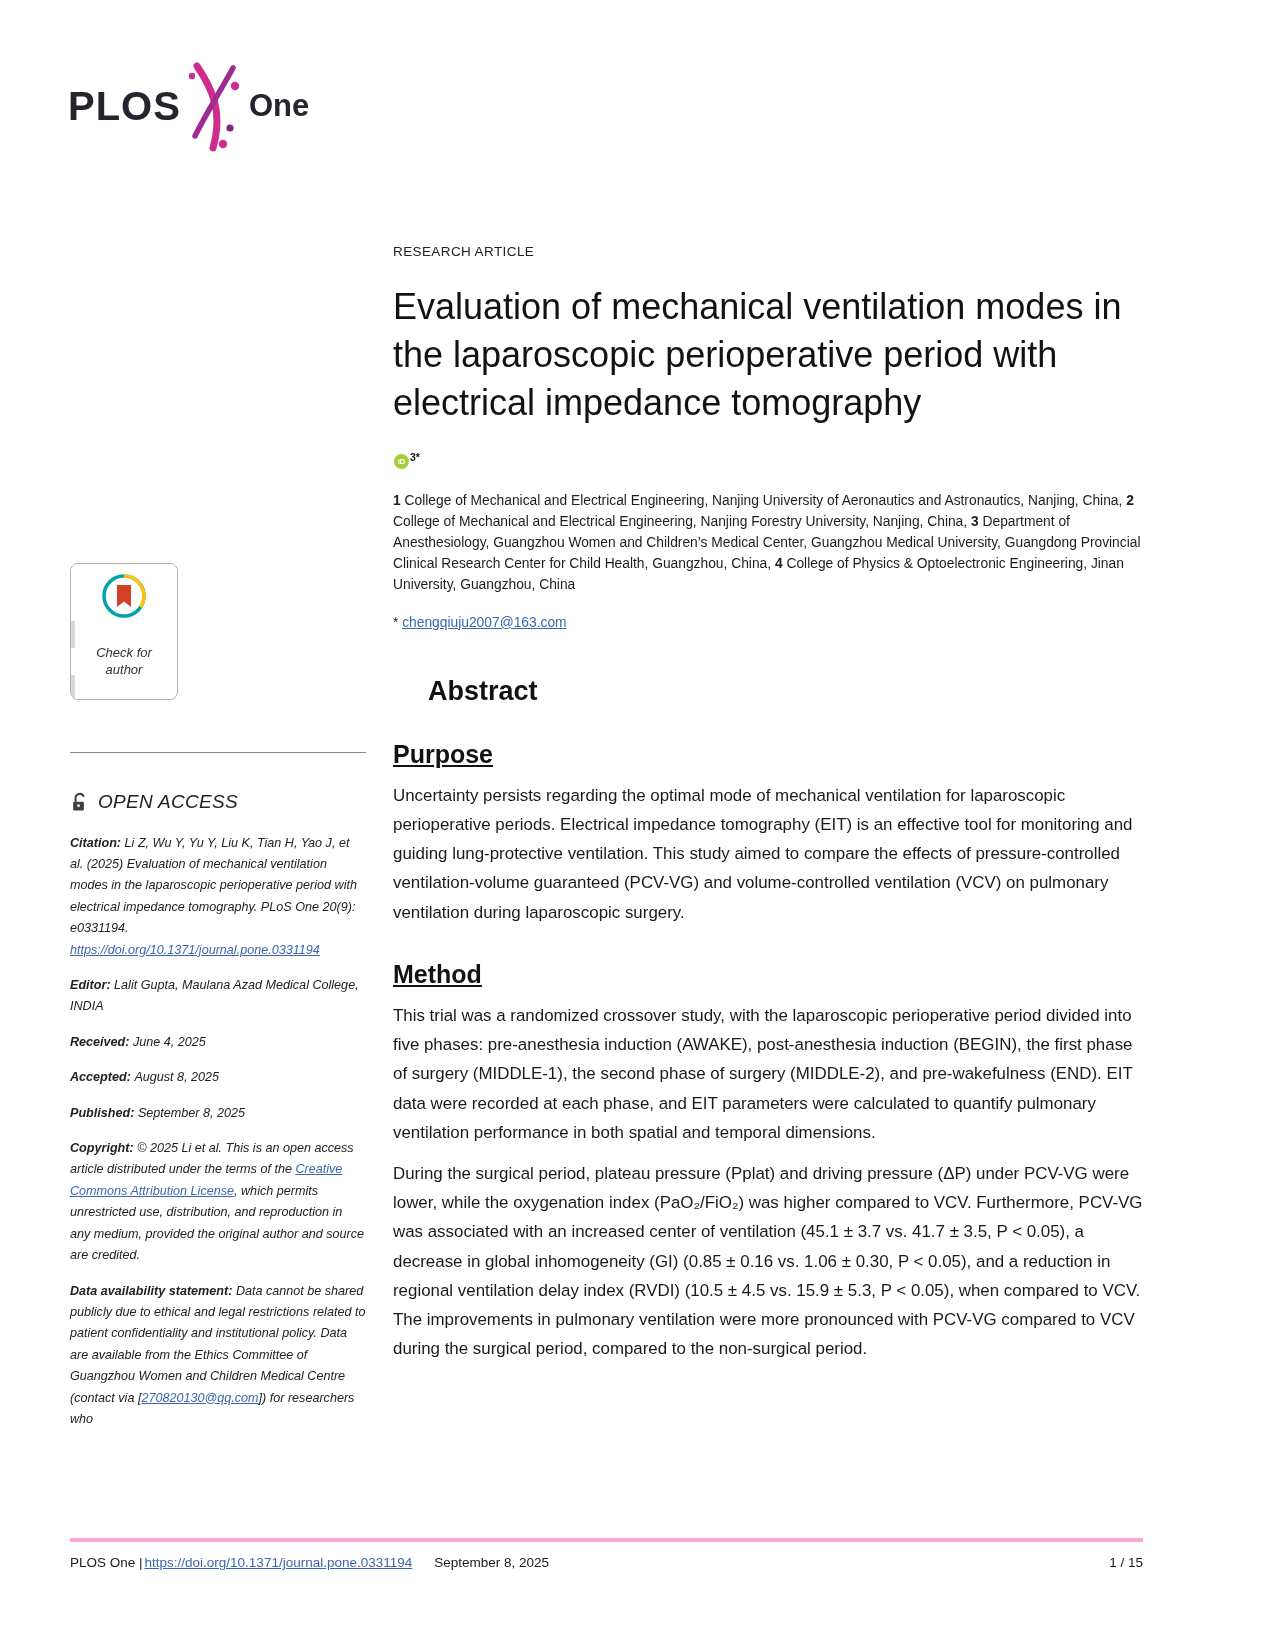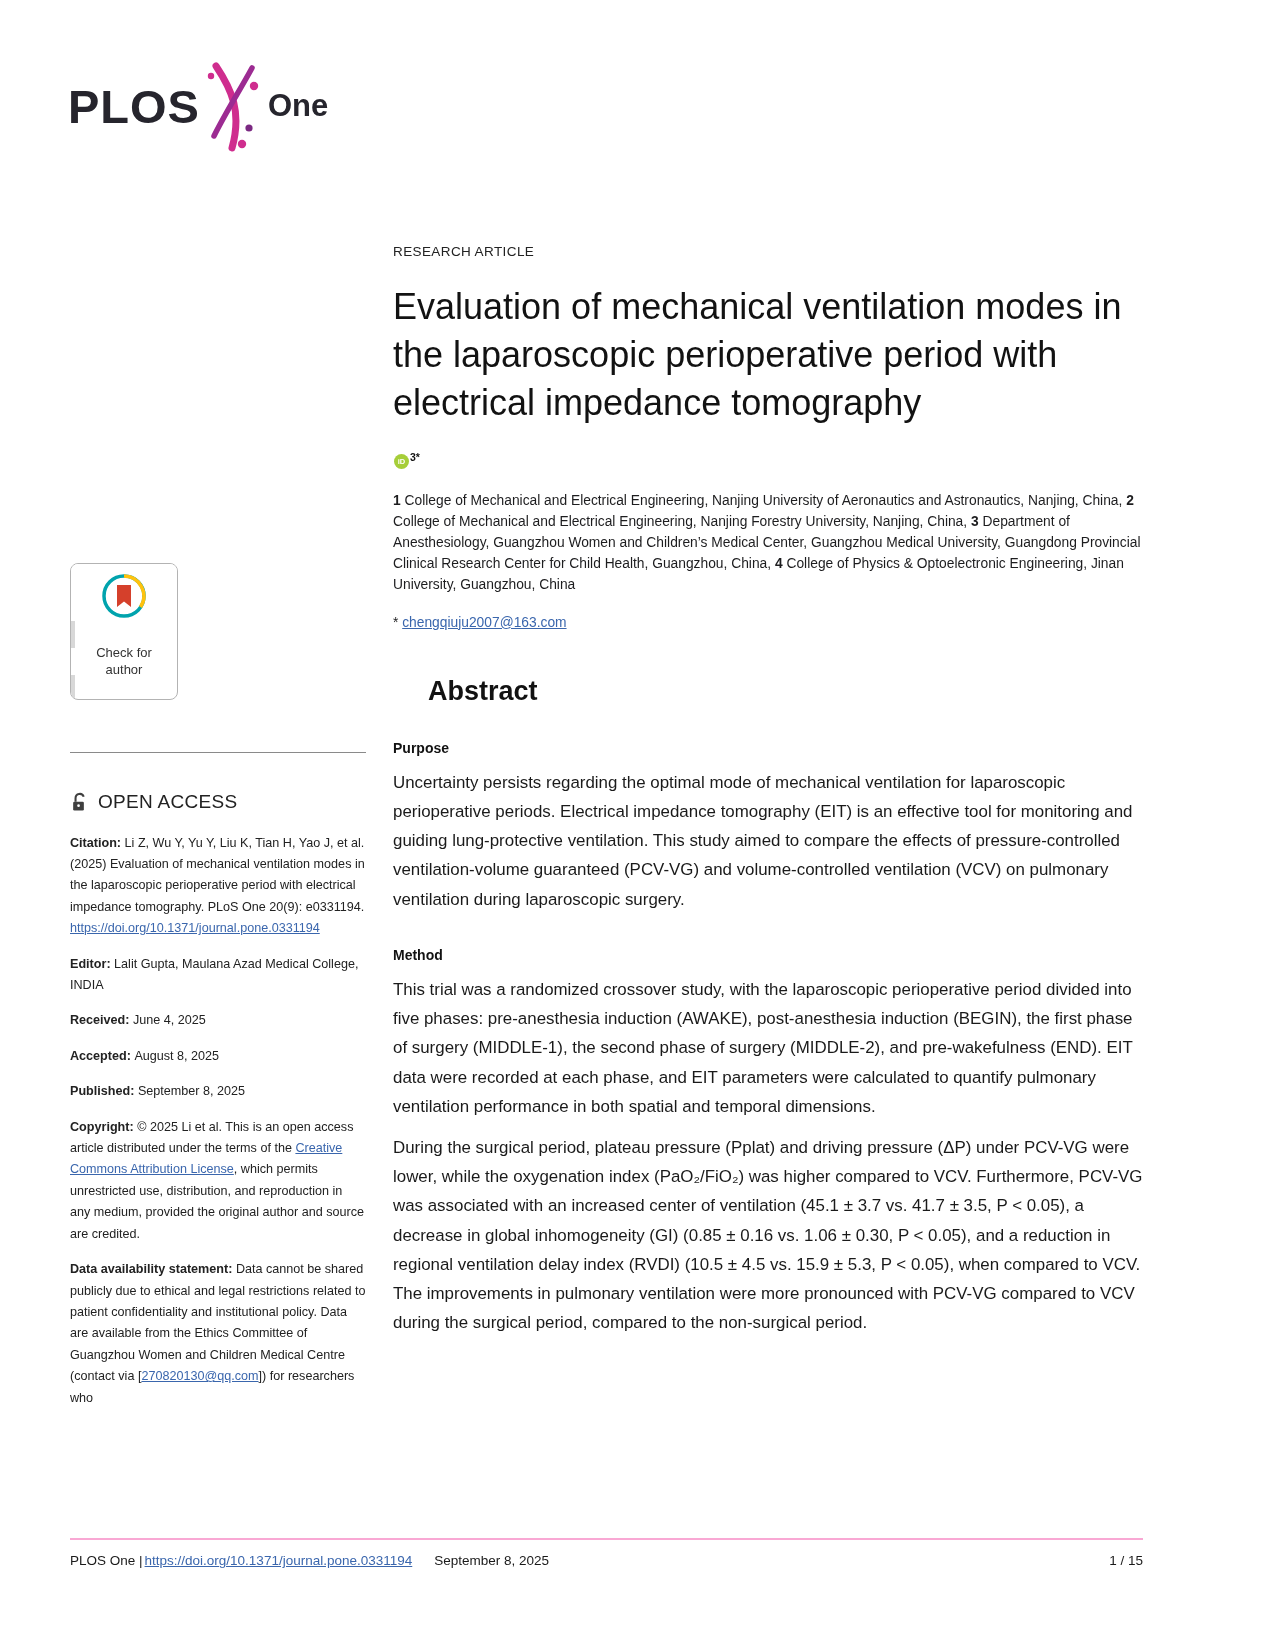--- a/index.html
+++ b/index.html
@@ -3,49 +3,49 @@
 <meta charset="utf-8">
 <style>
   * { margin:0; padding:0; box-sizing:border-box; }
   html,body { background:#ffffff; }
   .page {
     position:relative; width:1275px; height:1650px; background:#fff;
     font-family:"Liberation Sans", sans-serif; color:#1d1d1f; overflow:hidden;
   }
   
   .logo { position:absolute; left:68px; top:60px; display:flex; align-items:center; }
-  .logo-plos { font-size:47px; font-weight:bold; color:#26252d; letter-spacing:1px; }
+  .logo-plos { font-size:40px; font-weight:bold; color:#26252d; letter-spacing:1px; }
   .logo-splash { margin:0 4px 0 2px; }
   .logo-one { font-size:31px; font-weight:bold; color:#26252d; }
   
-  .sidebar { position:absolute; left:70px; top:563px; width:296px; font-size:12.6px; line-height:1.7; color:#222; }
+  .sidebar { position:absolute; left:70px; top:563px; width:296px; font-size:12.6px; line-height:1.7; color:#222;font-style:italic; }
   .check-badge { display:block; width:108px; border:1px solid #b3b3b3; border-radius:8px; overflow:hidden; text-decoration:none; color:#333; background:#fff; cursor:pointer; }
   .check-top { display:flex; justify-content:center; padding:9px 0 5px; background:#fff; }
   .check-bottom { background:#d8d8d8; text-align:center; font-size:13px; line-height:1.25; padding:5px 4px 7px; color:#333; }
   .check-bottom span { display:block; }
   .sidebar-divider { border:none; border-top:1px solid #8a8a8a; margin:52px 0 0; }
   .open-access { display:flex; align-items:center; gap:9px; margin-top:33px; font-size:19px; color:#222; letter-spacing:0.3px; }
   .meta { margin-top:14px; }
   .meta b { font-weight:bold; }
   a.lnk { color:#3a66ad; text-decoration:underline; word-break:break-word; cursor:pointer; }
   
   .main { position:absolute; left:393px; top:244px; width:750px; }
   .kicker { font-size:13.5px; letter-spacing:0.4px; color:#222; }
   .title { font-size:36px; font-weight:normal; line-height:1.33; color:#121212; margin-top:24px; }
   .authors { font-size:15.5px; font-weight:bold; margin-top:24px; color:#121212; }
   .authors sup { font-size:10.5px; font-weight:bold; }
   .orcid-wrap { display:inline-block; vertical-align:-2px; margin:0 1px; }
   .affiliations { font-size:13.8px; line-height:1.52; margin-top:18px; color:#1d1d1f; }
   .affiliations b { font-weight:bold; }
   .correspondence { font-size:13.8px; margin-top:19px; color:#1d1d1f; }
   .abstract-h { font-size:27px; font-weight:bold; margin-top:46px; color:#121212;margin-left:35px; }
-  .sec-h { font-size:14px; font-weight:bold; margin-top:33px; color:#121212; }
+  .sec-h { font-size:25px; font-weight:bold; margin-top:33px; color:#121212;text-decoration:underline; }
   .sec-p { font-size:16.9px; line-height:1.73; margin-top:12px; color:#1a1a1a; }
   
-  .footer { position:absolute; left:70px; width:1073px; top:1538px; border-top:2px solid #f9a8d4; padding-top:13px; display:flex; justify-content:space-between; font-size:13.5px; color:#1a1a1a; }
+  .footer { position:absolute; left:70px; width:1073px; top:1538px; border-top:4px solid #f9a8d4; padding-top:13px; display:flex; justify-content:space-between; font-size:13.5px; color:#1a1a1a; }
   .f-left a { margin-left:2px; }
   .f-date { margin-left:22px; }
 </style>
 </head>
 <body>
 
 <div class="page">
 
   <div class="logo">
     <span class="logo-plos">PLOS</span>

